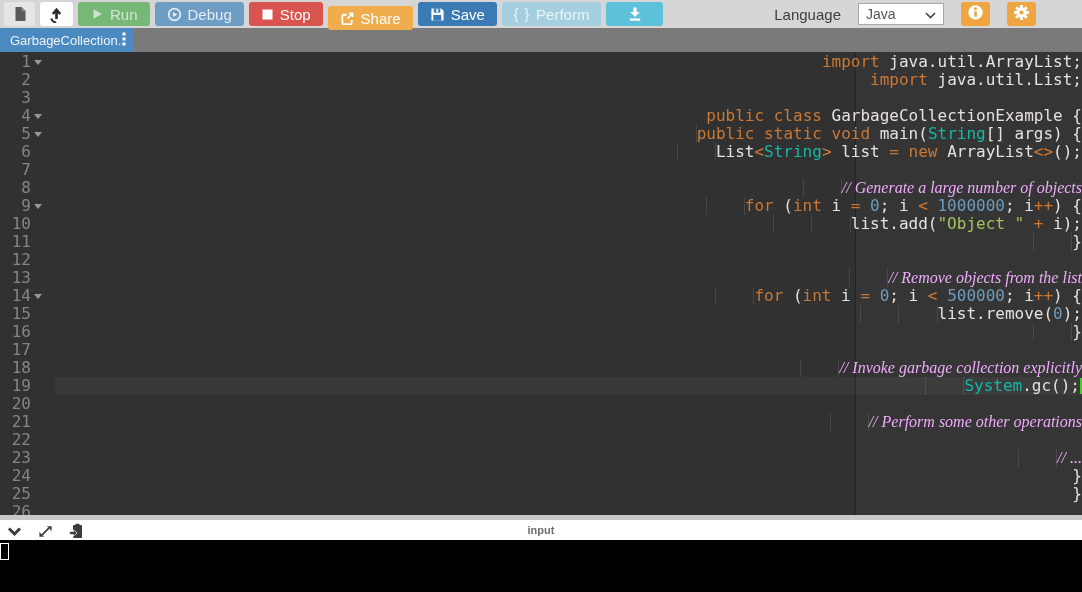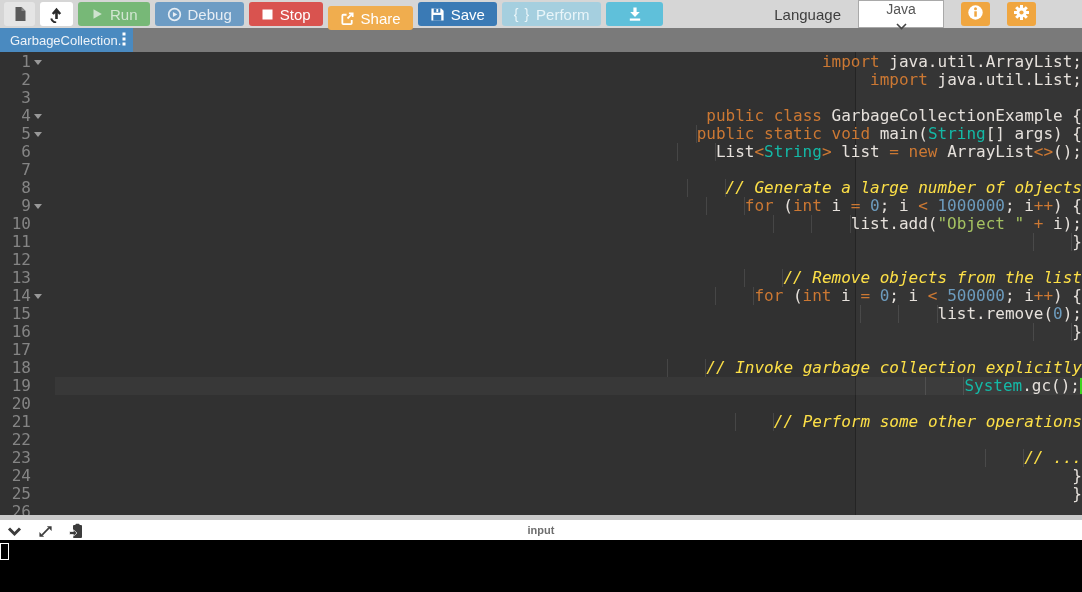--- a/index.html
+++ b/index.html
@@ -17,22 +17,22 @@
   .btn-debug   { background:#6d9cc4; color:#e6edf4; }
   .btn-stop    { background:#d9534f; color:#ffffff; }
   .btn-share   { background:#f0ad4e; color:#ffffff;margin-top:8px; }
   .btn-save    { background:#3a7ab5; color:#ffffff; }
   .btn-beautify{ background:#a5cfdf; color:#e9f5f9; }
   .btn-download{ background:#5fc0da; width:57px; padding:0; }
   .brace-ico { font-size:14px; letter-spacing:1px; }
   .tb-spacer { flex:1; }
   .lang-wrap { display:flex; align-items:center; gap:17px; margin-right:46px; }
   .lang-label { font-size:15px; color:#3e3e3e; }
-  .lang-select { width:86px; height:28px; background:#fff; border:1px solid #a9a9a9; font-size:14px; color:#555;
-                 display:flex; align-items:center; justify-content:space-between; padding:0 7px; cursor:pointer;flex-direction:column; }
+  .lang-select { width:86px; height:22px; background:#fff; border:1px solid #a9a9a9; font-size:14px; color:#555;
+                 display:flex; align-items:center; justify-content:space-between; padding:0 7px; cursor:pointer; }
   .sq-btn { width:29px; height:24px; background:#f0a640; border:none; border-radius:3px;
             display:flex; align-items:center; justify-content:center; cursor:pointer; }
 
   
   .tabbar { height:24px; background:#7a7a7a; display:flex; }
   .tab { width:133px; background:#4a8ac0; color:#eef3f8; font-size:13px; display:flex; align-items:center;
          padding:0 7px 0 10px; cursor:pointer; }
   .tab-title { flex:1; white-space:nowrap; overflow:hidden; }
 
   
@@ -44,21 +44,21 @@
   .gutter-cell { height:18px; padding-right:13px; position:relative; }
   .fold-arrow { position:absolute; right:2px; top:7px; width:0; height:0;
                 border-left:4px solid transparent; border-right:4px solid transparent; border-top:5px solid #989898; }
   .code { flex:1; white-space:pre; padding-left:11px; position:relative; z-index:1; color:#e6e1dc;text-align:right; }
   .code-line { height:18px; }
   .code-line.active { background:rgba(255,255,255,0.035); }
   .tok-k { color:#cc7833; }
   .tok-t { color:#14b8a6; }
   .tok-n { color:#6d9cbe; }
   .tok-s { color:#a5c261; }
-  .tok-c { color:#fde047; font-style:italic; }
+  .tok-c { color:#f0abfc; font-style:italic;font-family:Liberation Serif, serif; }
   .tok-p { color:#e6e1dc; }
   .tok-w { display:inline-block;
            background-image:repeating-linear-gradient(to right,
              transparent 0, transparent calc(4ch - 1px),
              rgba(255,255,255,0.10) calc(4ch - 1px), rgba(255,255,255,0.10) 4ch); }
   .caret { display:inline-block; width:2px; height:16px; background:#3fd421; vertical-align:-3px; }
 
   
   .scroll-strip { height:5px; background:#c9c9c9; }
   .io-bar { height:20px; background:#ffffff; position:relative; }

